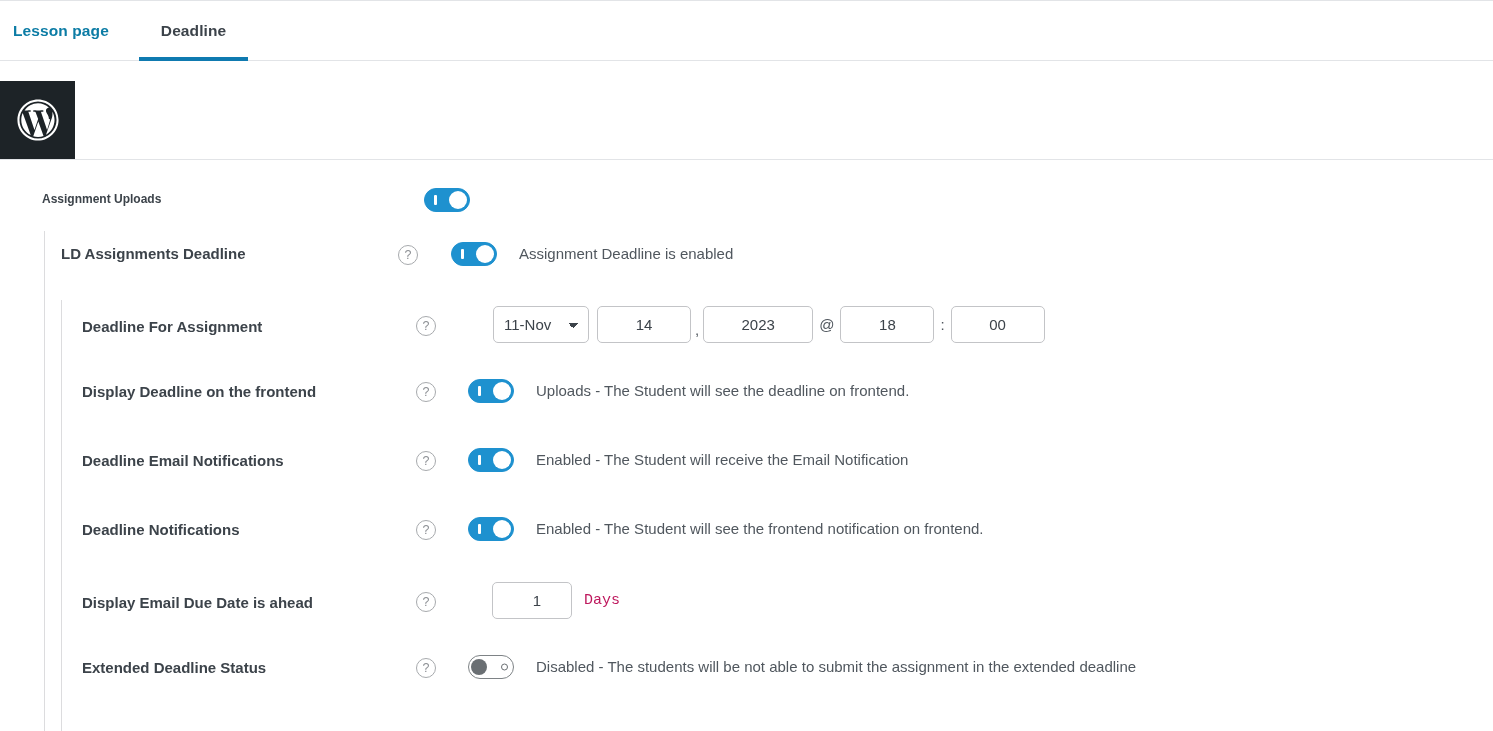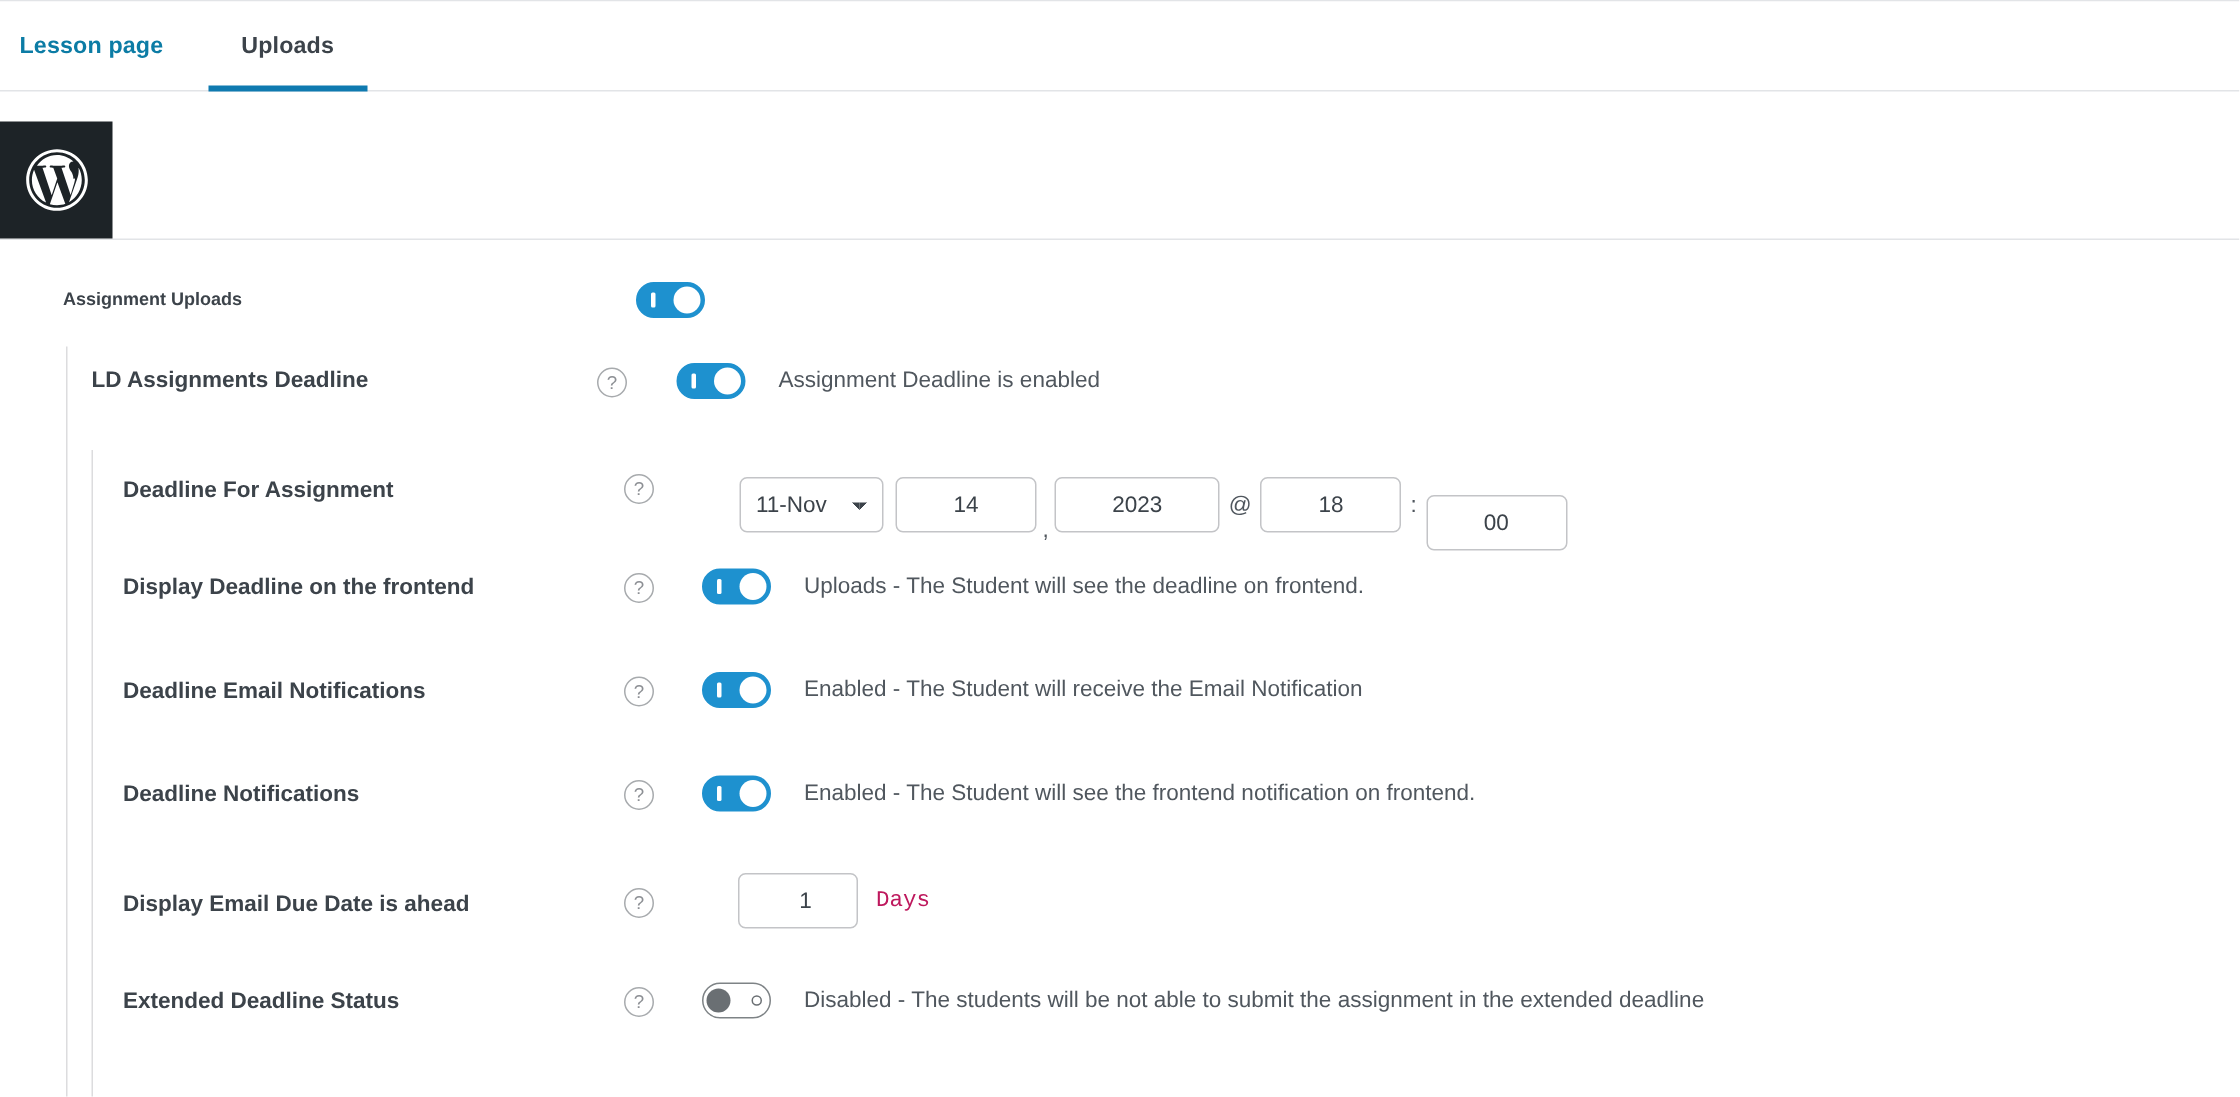--- a/index.html
+++ b/index.html
@@ -267,21 +267,21 @@
     background-position:
       calc(100% - 15px) 16px,
       calc(100% - 10px) 16px;
     background-size: 5px 5px, 5px 5px;
     background-repeat: no-repeat;
     cursor: pointer;
   }
   .w-day   { width: 94px; }
   .w-year  { width: 110px; }
   .w-hour  { width: 94px; }
-  .w-min   { width: 94px; margin-top: 24px; }
+  .w-min   { width: 94px; }
   .w-days  { width: 80px; text-align: left; padding-left: 12px; }
 
   .sep {
     font-size: 15px;
     color: #50575e;
     padding: 0 6px;
     line-height: 37px;
   }
   .sep.comma { padding: 0 4px 0 4px; align-self: flex-end; line-height: 26px; }
   .unit {
@@ -300,21 +300,21 @@
   .days-row .label { padding-top: 11px; }
   .days-row .help { margin-top: 10px; }
 </style>
 </head>
 <body>
 
 <div class="top-rule"></div>
 
 <div class="tabbar">
   <button class="tab link">Lesson page</button>
-  <button class="tab active">Uploads</button>
+  <button class="tab active">Deadline</button>
 </div>
 
 <div class="logo-strip">
   <div class="wp-logo">
     <span>
       <svg width="44" height="44" viewBox="0 0 122 122" aria-hidden="true">
         <g fill="#ffffff">
           <path d="M61 4C29.6 4 4 29.6 4 61s25.6 57 57 57 57-25.6 57-57S92.4 4 61 4zm0 5.6c28.4 0 51.4 23 51.4 51.4s-23 51.4-51.4 51.4S9.6 89.4 9.6 61 32.6 9.6 61 9.6z"></path>
           <path d="M14.6 61c0 18.4 10.7 34.3 26.2 41.8L18.6 41.9c-2.6 5.8-4 12.3-4 19.1zM91.3 58.7c0-5.7-2.1-9.7-3.8-12.8-2.3-3.8-4.5-7.1-4.5-10.9 0-4.3 3.2-8.3 7.8-8.3h.6C83 19.2 72.6 14.6 61 14.6c-15.5 0-29.2 8-37.1 20.1h2.8c4.9 0 12.5-.6 12.5-.6 2.5-.2 2.8 3.6.3 3.9 0 0-2.5.3-5.3.4l17 50.6 10.2-30.6-7.3-19.9c-2.5-.1-4.9-.4-4.9-.4-2.5-.2-2.2-4.1.3-3.9 0 0 7.7.6 12.3.6 4.9 0 12.5-.6 12.5-.6 2.5-.2 2.8 3.6.3 3.9 0 0-2.5.3-5.3.4l16.9 50.3 4.7-15.6c2-6.5 3.4-11.2 3.4-15.2z"></path>
           <path d="M61.8 65.1L47.8 105.9c4.2 1.2 8.6 1.9 13.2 1.9 5.4 0 10.7-.9 15.5-2.7l-.4-.7-14.3-39.3zM100.8 39.3c.2 1.5.3 3.1.3 4.8 0 4.7-.9 10.1-3.6 16.8L83.2 102c14.1-8.2 23.6-23.5 23.6-41 0-8.3-2.1-16-5.8-22.8l-.2 1.1z"></path>

